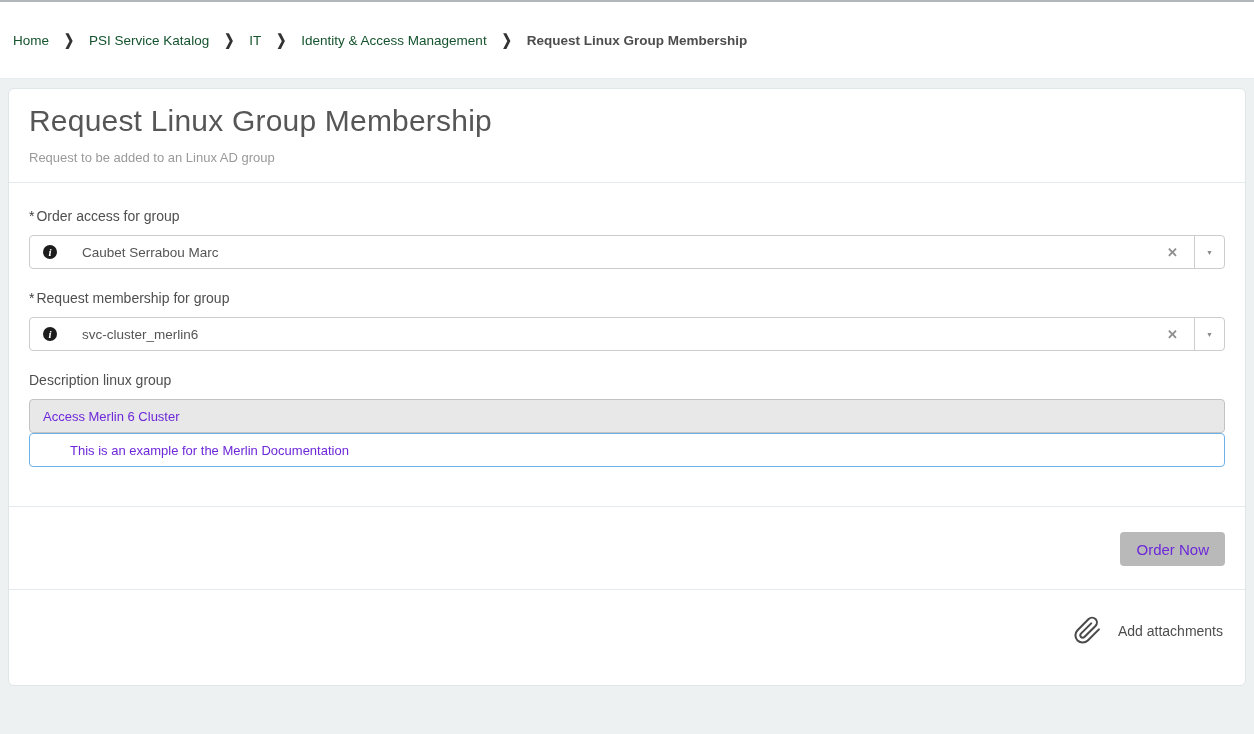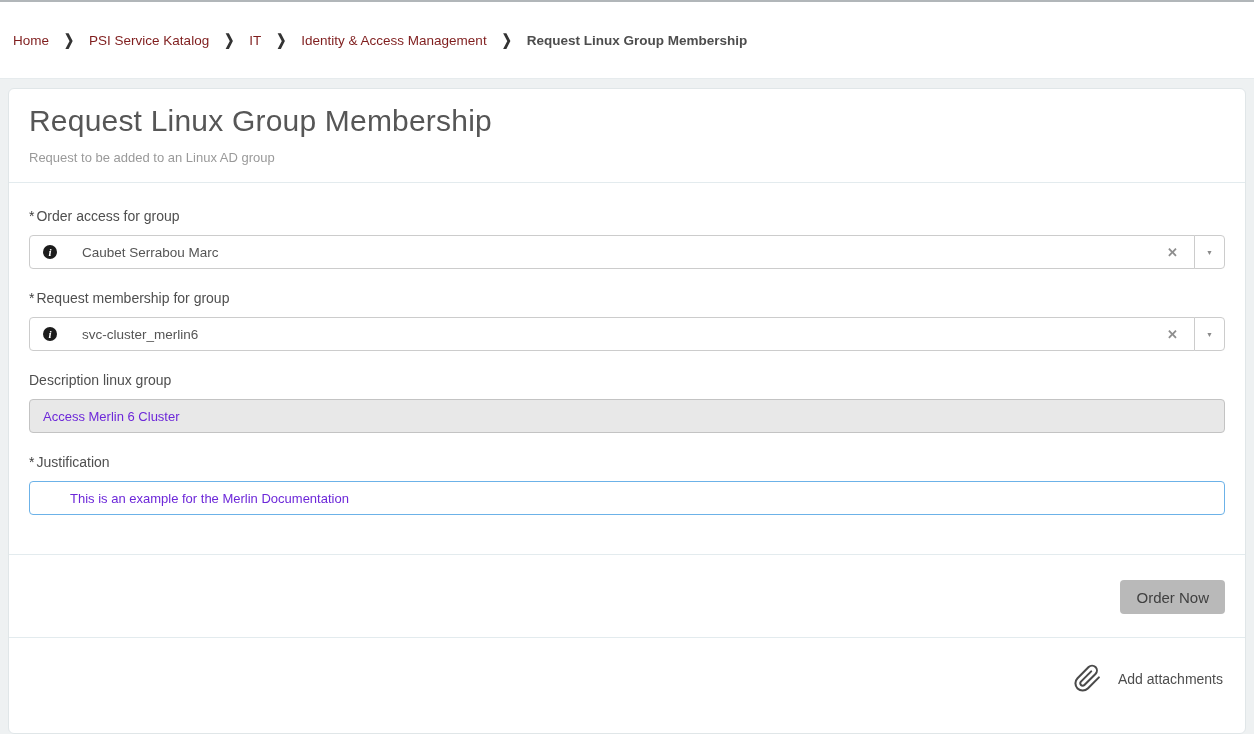--- a/index.html
+++ b/index.html
@@ -15,21 +15,21 @@
   .breadcrumb-bar {
     background: #fff;
     border-top: 2px solid #b1b6b9;
     border-bottom: 1px solid #e6ebed;
     height: 79px;
     display: flex;
     align-items: center;
     padding-left: 13px;
   }
   .breadcrumb { display: flex; align-items: center; font-size: 13.5px; }
-  .crumb-link { color: #7f1d1d; text-decoration: none; cursor: pointer; }
+  .crumb-link { color: #14532d; text-decoration: none; cursor: pointer; }
   .crumb-sep {
     color: #333;
     font-size: 12px;
     font-weight: bold;
     margin: 0 15px;
     transform: scaleY(1.25);
     display: inline-block;
   }
   .crumb-current { color: #4d4d4d; font-weight: bold; }
 
@@ -133,21 +133,21 @@
     padding: 25px 20px 23px 20px;
     display: flex;
     justify-content: flex-end;
   }
   .order-btn {
     height: 34px;
     padding: 0 16px;
     background: #b9b9b9;
     border: none;
     border-radius: 4px;
-    color: #404040;
+    color: #6d28d9;
     font-size: 15px;
     font-family: "Liberation Sans", sans-serif;
     cursor: default;
   }
 
   
   .attach-row {
     padding: 26px 22px 40px 36px;
     display: flex;
     justify-content: flex-end;
@@ -209,21 +209,20 @@
       <div class="lookup-btn">
         <span class="caret">▼</span>
       </div>
     </div>
 
     
     <label class="field-label"><span>Description linux group</span></label>
     <input class="text-input disabled" type="text" disabled="" value="Access Merlin 6 Cluster" style="">
 
     
-    <label class="field-label"><span class="req">*</span><span>Justification</span></label>
     <input class="text-input focus-blue" type="text" value="This is an example for the Merlin Documentation" style="">
 
   </div>
 
   <div class="divider"></div>
 
   <div class="order-row">
     <button class="order-btn">Order Now</button>
   </div>
 

